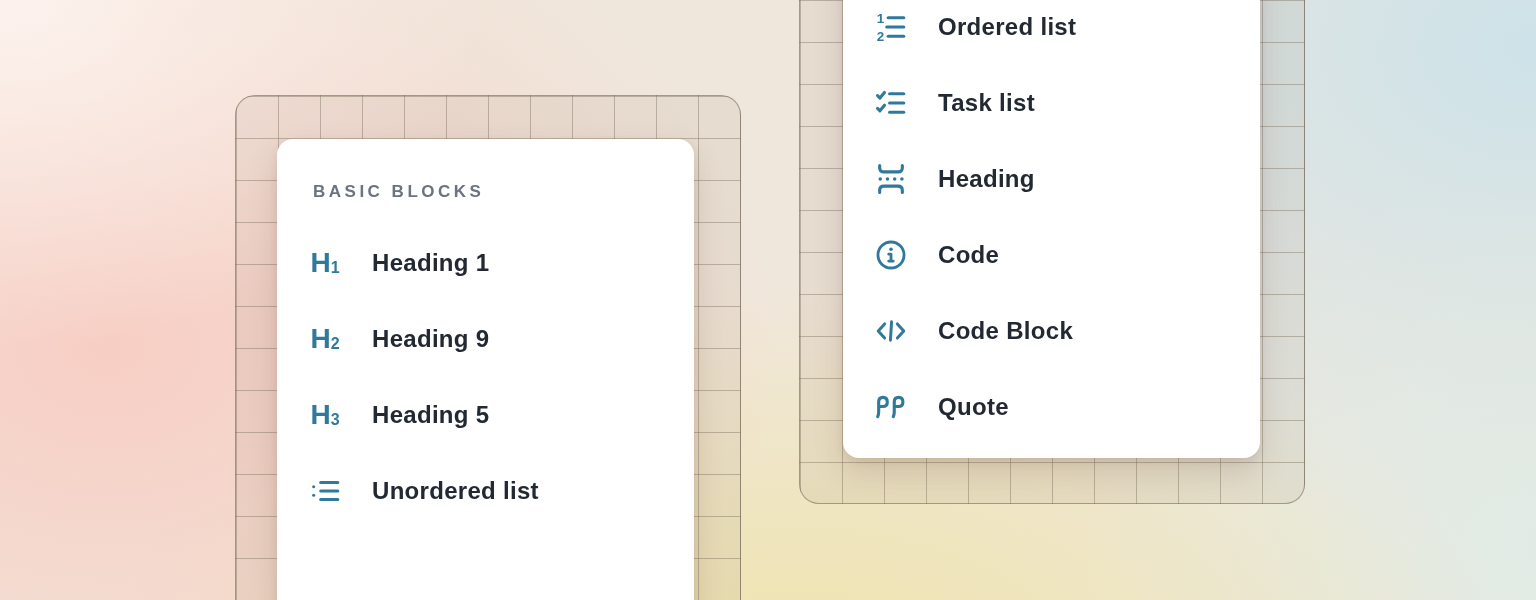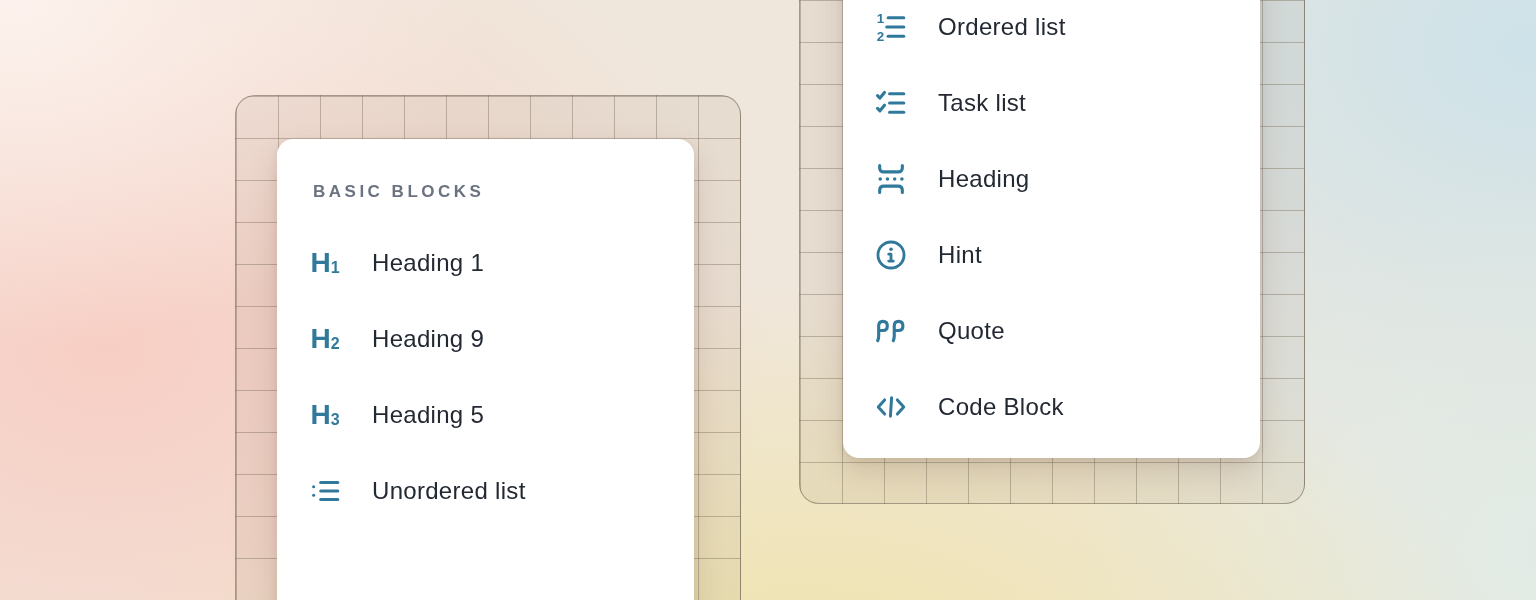--- a/index.html
+++ b/index.html
@@ -49,21 +49,21 @@
     height:76px;display:flex;align-items:center;padding-left:31px;cursor:pointer;
   }
   .mi-icon{
     width:34px;height:34px;flex:0 0 34px;color:var(--accent);
     display:flex;align-items:center;justify-content:center;
   }
   .mi-icon svg{width:34px;height:34px;display:block;}
   .hicon{display:flex;align-items:baseline;font-weight:700;font-size:28px;color:var(--accent);line-height:1;}
   .hicon .sub{font-size:16px;font-weight:700;transform:translateY(1px);}
   .mi-label{
-    margin-left:30px;font-size:24px;font-weight:400;color:var(--label);
+    margin-left:30px;font-size:24px;font-weight:700;color:var(--label);
     letter-spacing:0.3px;white-space:nowrap;
   }
 </style>
 </head>
 <body>
 
 <div class="stage">
   <div class="grid-panel left"></div>
   <div class="grid-panel right"></div>
 
@@ -150,38 +150,38 @@
   </div>
 
   <div class="menu-item">
     <span class="mi-icon">
             <svg viewBox="0 0 24 24" stroke="currentColor" fill="none" stroke-linecap="round" stroke-linejoin="round" stroke-width="2">
       <circle cx="12" cy="12" r="9.2"></circle>
       <circle cx="12" cy="7.9" r="1.25" fill="currentColor" stroke="none"></circle>
       <path d="M10.4 11.4 H12 V16.3 M10.4 16.3 H13.6"></path>
             </svg>
           </span>
-    <span class="mi-label">Hint</span>
-  </div>
-
-  <div class="menu-item">
-    <span class="mi-icon">
-            <svg viewBox="0 0 24 24" stroke="currentColor" fill="none" stroke-linecap="round" stroke-linejoin="round" stroke-width="2.2">
-      <path d="M2.6 18.8 Q3.3 17.6 3.3 15.5 V8.4 Q3.3 5.2 6.35 5.2 Q9.4 5.2 9.4 8.4 Q9.4 11.6 6.35 11.6 H3.3"></path>
-      <path d="M13.6 18.8 Q14.3 17.6 14.3 15.5 V8.4 Q14.3 5.2 17.35 5.2 Q20.4 5.2 20.4 8.4 Q20.4 11.6 17.35 11.6 H14.3"></path>
-            </svg>
-          </span>
-    <span class="mi-label">Quote</span>
+    <span class="mi-label">Code</span>
   </div>
 
   <div class="menu-item">
     <span class="mi-icon">
             <svg viewBox="0 0 24 24" stroke="currentColor" fill="none" stroke-linecap="round" stroke-linejoin="round" stroke-width="2.1">
       <polyline points="7.5,7 3,12 7.5,17"></polyline>
               <polyline points="16.5,7 21,12 16.5,17"></polyline>
       <line x1="12.4" y1="5.5" x2="11.6" y2="18.5"></line>
             </svg>
           </span>
     <span class="mi-label">Code Block</span>
   </div>
+
+  <div class="menu-item">
+    <span class="mi-icon">
+            <svg viewBox="0 0 24 24" stroke="currentColor" fill="none" stroke-linecap="round" stroke-linejoin="round" stroke-width="2.2">
+      <path d="M2.6 18.8 Q3.3 17.6 3.3 15.5 V8.4 Q3.3 5.2 6.35 5.2 Q9.4 5.2 9.4 8.4 Q9.4 11.6 6.35 11.6 H3.3"></path>
+      <path d="M13.6 18.8 Q14.3 17.6 14.3 15.5 V8.4 Q14.3 5.2 17.35 5.2 Q20.4 5.2 20.4 8.4 Q20.4 11.6 17.35 11.6 H14.3"></path>
+            </svg>
+          </span>
+    <span class="mi-label">Quote</span>
+  </div>
 </div>
   </div>
 </div>
 
 </body></html>

